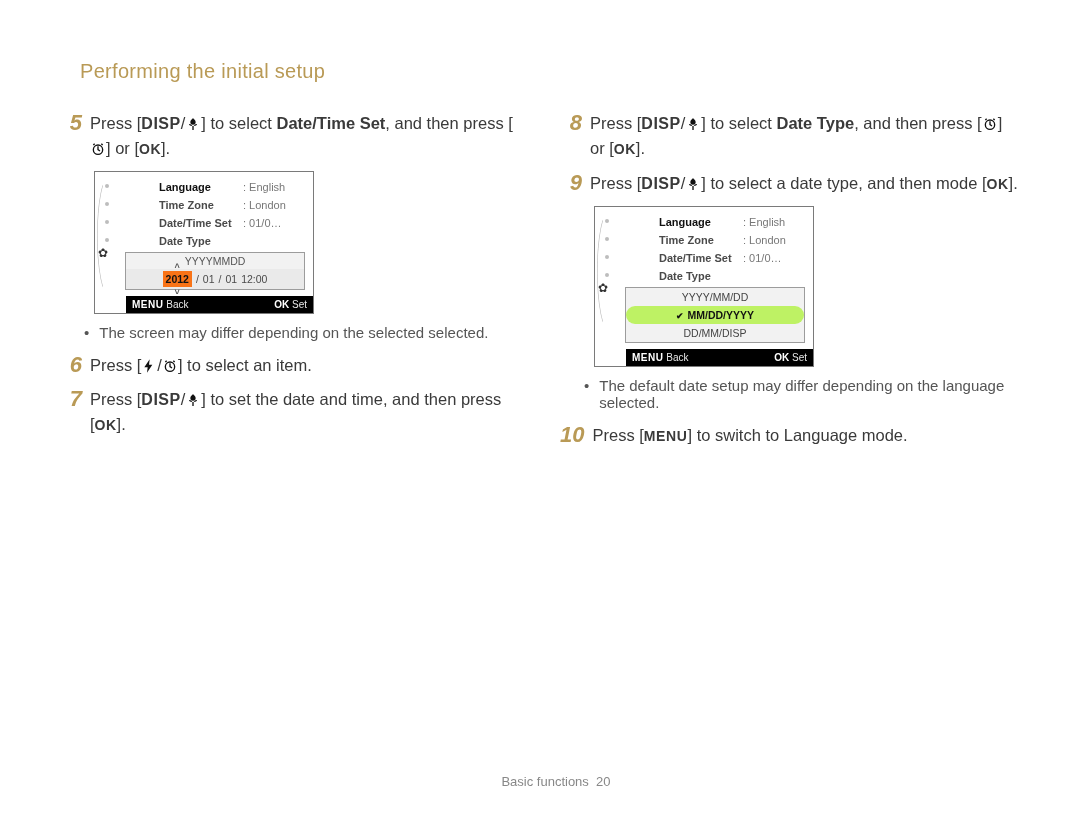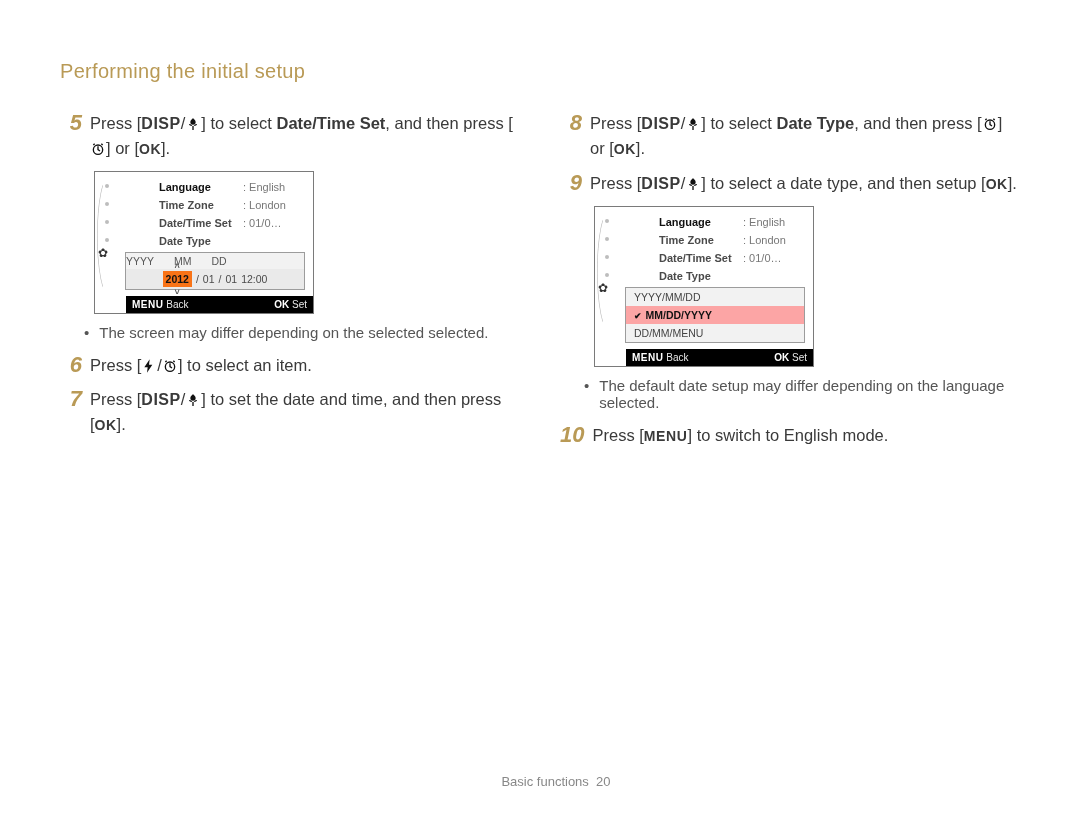--- a/index.html
+++ b/index.html
@@ -1,18 +1,18 @@
 <!DOCTYPE html>
 <html><head>
 <meta charset="utf-8">
 <style>
   * { box-sizing: border-box; margin: 0; padding: 0; }
   html, body { width: 1080px; height: 815px; background: #fff; font-family: Arial, Helvetica, sans-serif; color: #3a3a3a; }
   .page { width: 1080px; height: 815px; position: relative; padding: 60px 60px 30px 60px; }
-  .header { color: #b99a56; font-weight: 300; font-size: 20px; letter-spacing: 0.3px; margin-bottom: 28px; }
+  .header { color: #b99a56; font-weight: 300; font-size: 20px; letter-spacing: 0.3px; margin-bottom: 28px; margin-left: 20px; }
   .columns { display: flex; gap: 40px; }
   .col { flex: 1; }
   .step { display: flex; align-items: flex-start; gap: 8px; margin-bottom: 10px; font-size: 16.5px; line-height: 24px; }
   .step-num { color: #b99a56; font-size: 22px; font-style: italic; font-weight: 600; min-width: 22px; text-align: right; }
   .step-body { flex: 1; }
   .step-body .inline-icon { vertical-align: -3px; }
   .bold { font-weight: 700; }
   .bullets { margin: 10px 0 12px 24px; font-size: 15px; color: #555; }
   .bullets .bl { display: flex; gap: 10px; }
   .bullets .dot { flex: none; }
@@ -30,28 +30,28 @@
   .sc-left .smalldot.d3 { top: 48px; } .sc-left .smalldot.d4 { top: 66px; }
   .sc-main { flex: 1; padding: 6px 6px 2px 2px; }
   .sc-row { display: flex; height: 18px; align-items: center; margin-left: 36px; }
   .sc-lbl { width: 84px; font-weight: bold; }
   .sc-val { color: #777; }
   .sc-row.sel .sc-lbl { font-weight: 700; color: #111; }
   .sc-popup {
     margin: 2px 2px 4px 2px; border: 1px solid #9c9c9c; background: #f2f2f2;
     font-size: 10.5px;
   }
-  .sc-popup .hdr { display: flex; justify-content: flex-start; padding: 2px 0; color: #555; gap: 20px; }
+  .sc-popup .hdr { display: flex; justify-content: center; padding: 2px 0; color: #555; }
   .sc-popup .valrow { display: flex; align-items: center; justify-content: center; gap: 4px; background: #eaeaea; padding: 2px 0; }
   .sc-popup .yearbox { background: #f97316; color: #111; padding: 2px 3px; font-weight: 700; position: relative; }
   .sc-popup .yearbox::before { content: "˄"; position: absolute; top: -10px; left: 50%; transform: translateX(-50%); font-size: 9px; color: #555; }
   .sc-popup .yearbox::after { content: "˅"; position: absolute; bottom: -10px; left: 50%; transform: translateX(-50%); font-size: 9px; color: #555; }
   .sc-popup2 { margin: 2px 2px 4px 2px; border: 1px solid #9c9c9c; background: #f2f2f2; font-size: 10.5px; }
-  .sc-popup2 .opt { padding: 3px 8px; color: #444; }
-  .sc-popup2 .opt.sel { background: #fca5a5; color: #111; font-weight: 600; }
+  .sc-popup2 .opt { padding: 3px 8px; color: #444; text-align: center; }
+  .sc-popup2 .opt.sel { background: #bef264; color: #111; font-weight: 600; border-radius: 9px; }
   .sc-popup2 .opt.sel::before { content: "✔"; margin-right: 4px; font-size: 9px; }
   .sc-footer { background: #000; color: #e8e8e8; font-size: 10px; display: flex; justify-content: space-between; padding: 3px 6px; margin-left: 31px; }
   .sc-footer .menu-word { font-weight: 700; letter-spacing: 0.5px; color: #fff; }
   .sc-footer .ok-word { font-weight: 700; color: #fff; }
   .page-footer { position: absolute; bottom: 26px; left: 16px; width: 100%; text-align: center; font-size: 13px; color: #888; }
   
   .g-disp { font-weight: 800; font-size: 16px; letter-spacing: 0.5px; }
   .g-ok { font-weight: 800; font-size: 14px; letter-spacing: 0.5px; }
   .g-menu { font-weight: 800; font-size: 14px; letter-spacing: 0.6px; }
   svg.inline-icon { height: 16px; width: 16px; }
@@ -172,21 +172,21 @@
               <path d="M5 6l2-2M19 6l-2-2"></path>
             </svg><span>] or [</span><span class="g-ok">OK</span><span>].</span>
         </div>
       </div>
 
       <div class="step">
         <div class="step-num">9</div>
         <div class="step-body">
           <span>Press [</span><span class="g-disp">DISP</span><span>/</span><svg class="inline-icon" viewBox="0 0 24 24" fill="#111">
               <path d="M12 3c1.2 2.4 4 3 4 6a4 4 0 0 1-8 0c0-3 2.8-3.6 4-6zM6 12c2 0 4 1 5 3-3 0-5-1-5-3zm12 0c0 2-2 3-5 3 1-2 3-3 5-3zM11 15h2v6h-2z"></path>
-            </svg><span>] to select a date type, and then setup [</span><span class="g-ok">OK</span><span>].</span>
+            </svg><span>] to select a date type, and then mode [</span><span class="g-ok">OK</span><span>].</span>
         </div>
       </div>
 
       <div class="screenshot">
         <div class="sc-body">
           <div class="sc-left">
             <div class="arc"></div>
             <div class="smalldot d1"></div>
             <div class="smalldot d2"></div>
             <div class="smalldot d3"></div>
@@ -205,41 +205,41 @@
             <div class="sc-row">
               <div class="sc-lbl">Date/Time Set</div>
               <div class="sc-val">: 01/0…</div>
             </div>
             <div class="sc-row">
               <div class="sc-lbl">Date Type</div>
             </div>
             <div class="sc-popup2">
               <div class="opt">YYYY/MM/DD</div>
               <div class="opt sel">MM/DD/YYYY</div>
-              <div class="opt">DD/MM/MENU</div>
+              <div class="opt">DD/MM/DISP</div>
             </div>
           </div>
         </div>
         <div class="sc-footer">
           <span><span class="menu-word">MENU</span> <span>Back</span></span>
           <span><span class="ok-word">OK</span> <span>Set</span></span>
         </div>
       </div>
 
       <div class="bullets">
         <div class="bl">
             <span class="dot">•</span>
             <span>The default date setup may differ depending on the language selected.</span>
           </div>
       </div>
 
       <div class="step">
         <div class="step-num">10</div>
         <div class="step-body">
-          <span>Press [</span><span class="g-menu">MENU</span><span>] to switch to English mode.</span>
+          <span>Press [</span><span class="g-menu">MENU</span><span>] to switch to Language mode.</span>
         </div>
       </div>
 
     </div>
   </div>
 
   <div class="page-footer">
     <span>Basic functions</span>
     &nbsp;<span>20</span>
   </div>

